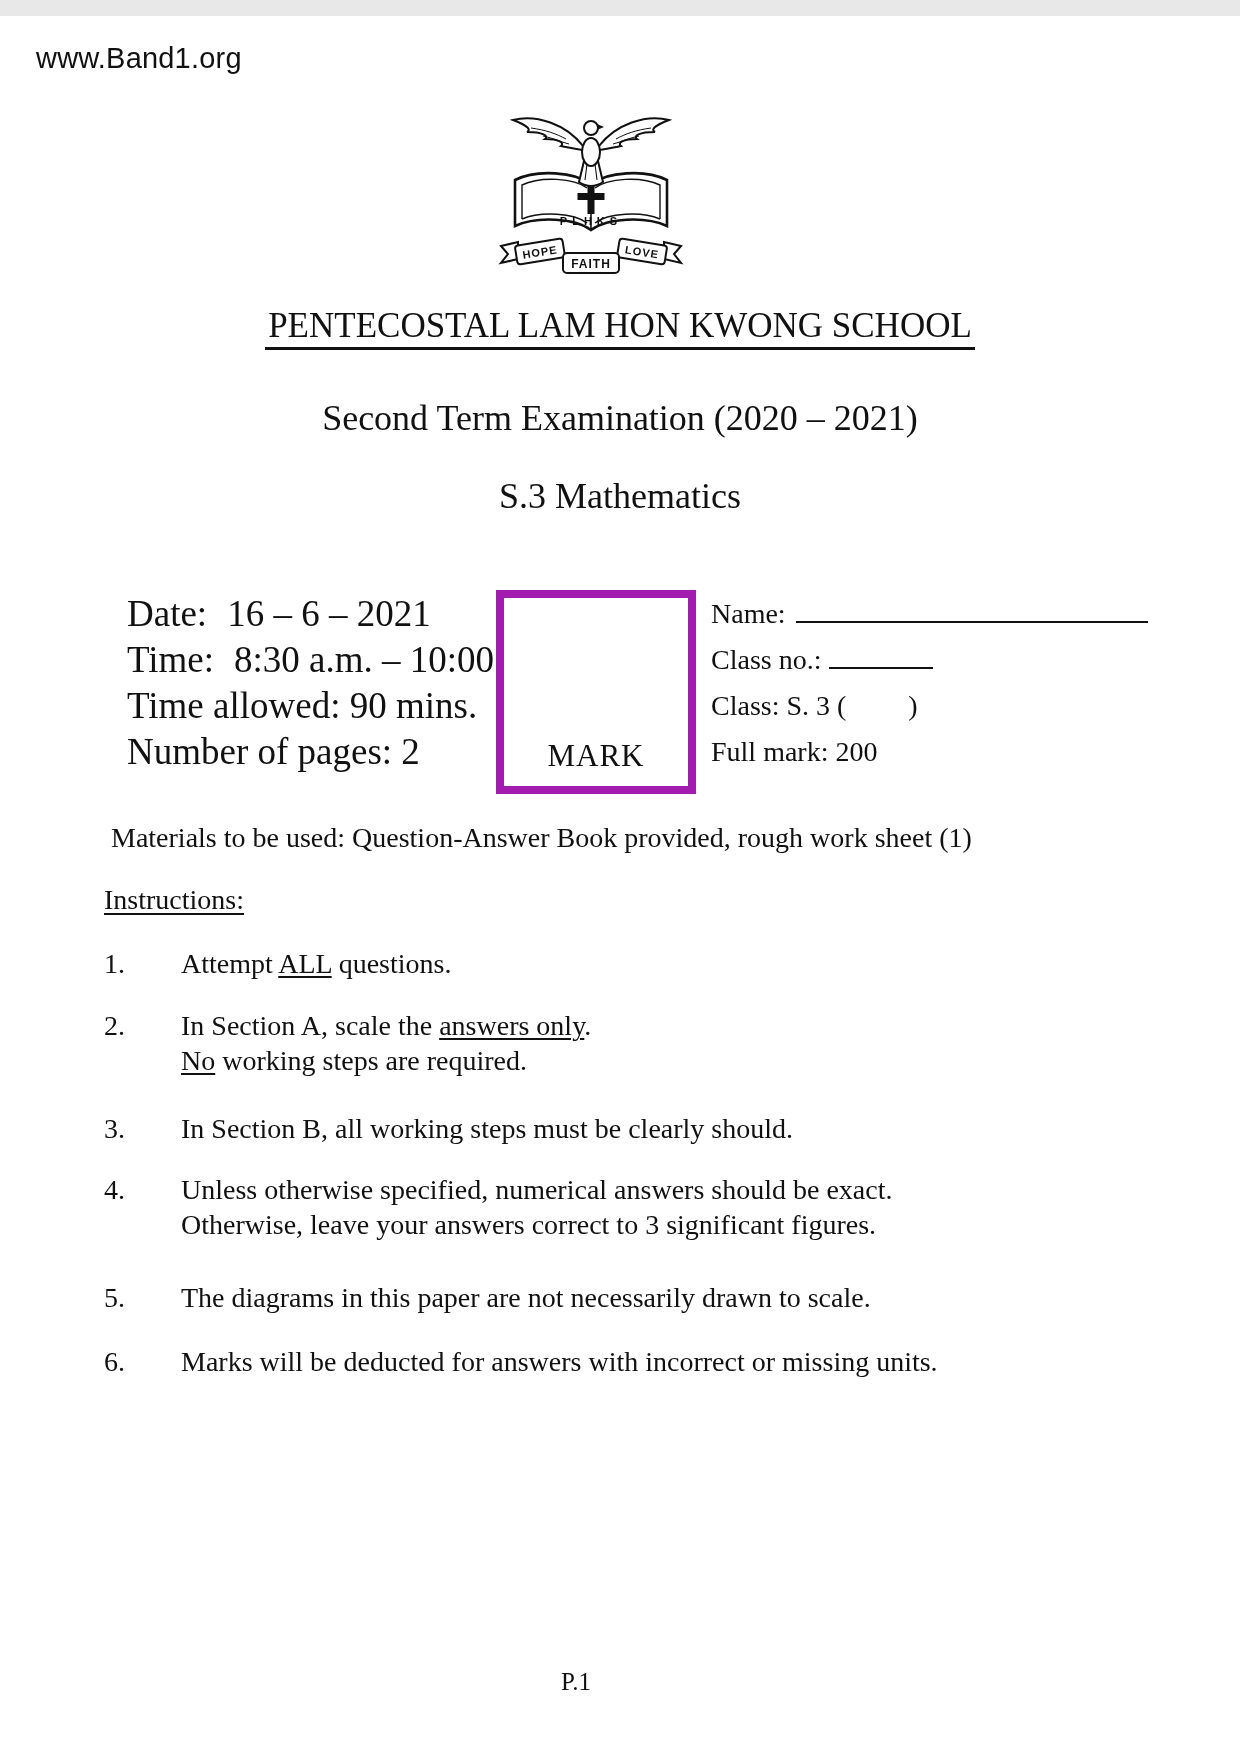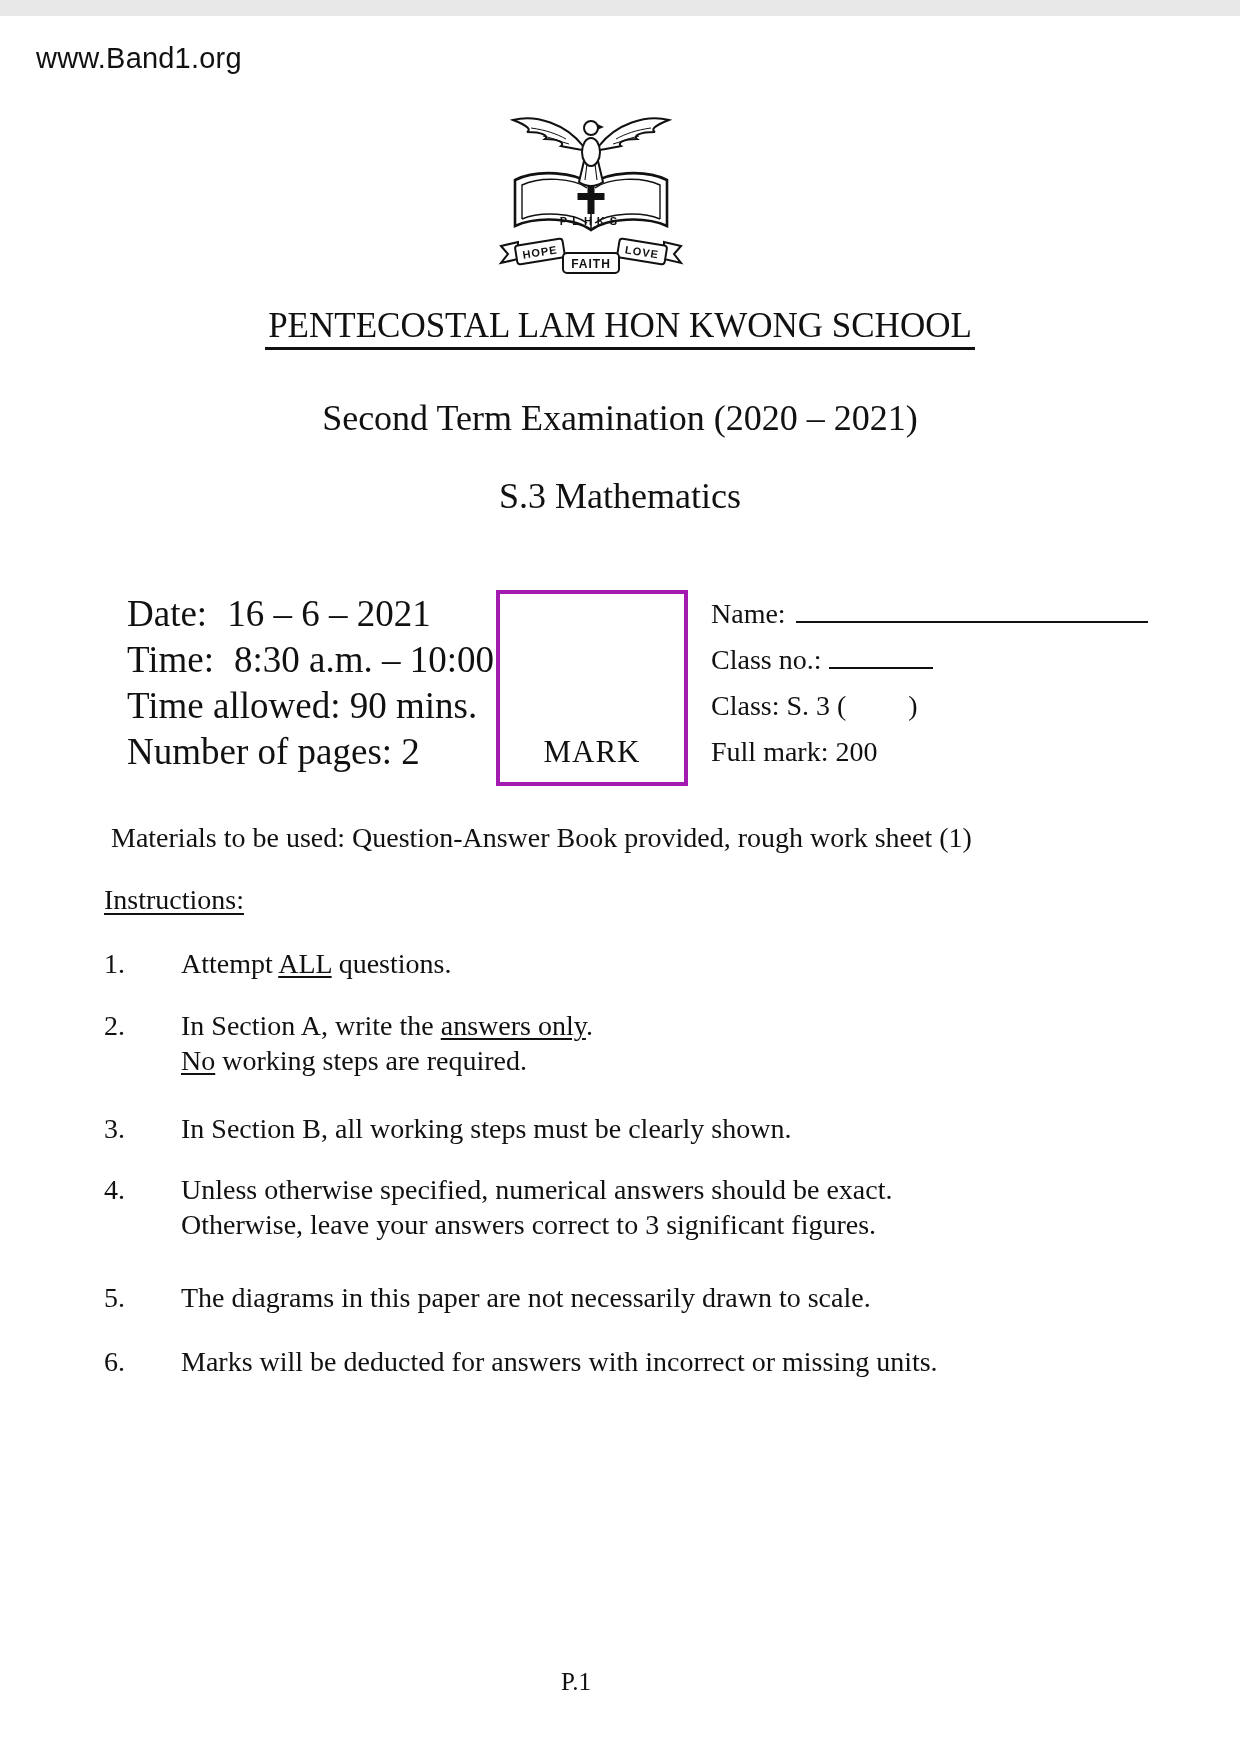--- a/index.html
+++ b/index.html
@@ -30,21 +30,21 @@
   .exam-title{top:384px;font-size:36px;}
   .subject-title{top:462px;font-size:36px;}
   
   .info-left{
     position:absolute;left:127px;top:575px;
     font-size:37px;line-height:46px;white-space:nowrap;
   }
   .info-left .val{margin-left:20px;}
   .mark-box{
     position:absolute;left:496px;top:574px;
-    width:184px;height:188px;border:4px solid #a21caf;
+    width:184px;height:188px;border:8px solid #a21caf;
     background:#fff;
   }
   .mark-box .mark-label{
     position:absolute;bottom:12px;left:0;width:100%;
     text-align:center;font-size:31px;letter-spacing:1px;
   }
   .info-right{
     position:absolute;left:711px;top:575px;
     font-size:28px;line-height:46px;white-space:nowrap;
   }
@@ -163,28 +163,28 @@
   <div class="instructions-list">
       <div class="inst-item">
         <span class="inst-num">1.</span>
         <div class="inst-text">
           <div class="inst-line"><span>Attempt </span><span class="useg">ALL</span><span> questions.</span></div>
         </div>
       </div>
       <div class="inst-item">
         <span class="inst-num">2.</span>
         <div class="inst-text">
-          <div class="inst-line"><span>In Section A, write the </span><span class="useg">answers only</span><span>.</span></div>
+          <div class="inst-line"><span>In Section A, scale the </span><span class="useg">answers only</span><span>.</span></div>
           <div class="inst-line"><span class="useg">No</span><span> working steps are required.</span></div>
         </div>
       </div>
       <div class="inst-item">
         <span class="inst-num">3.</span>
         <div class="inst-text">
-          <div class="inst-line"><span>In Section B, all working steps must be clearly shown.</span></div>
+          <div class="inst-line"><span>In Section B, all working steps must be clearly should.</span></div>
         </div>
       </div>
       <div class="inst-item">
         <span class="inst-num">4.</span>
         <div class="inst-text">
           <div class="inst-line"><span>Unless otherwise specified, numerical answers should be exact.</span></div>
           <div class="inst-line"><span>Otherwise, leave your answers correct to 3 significant figures.</span></div>
         </div>
       </div>
       <div class="inst-item">

